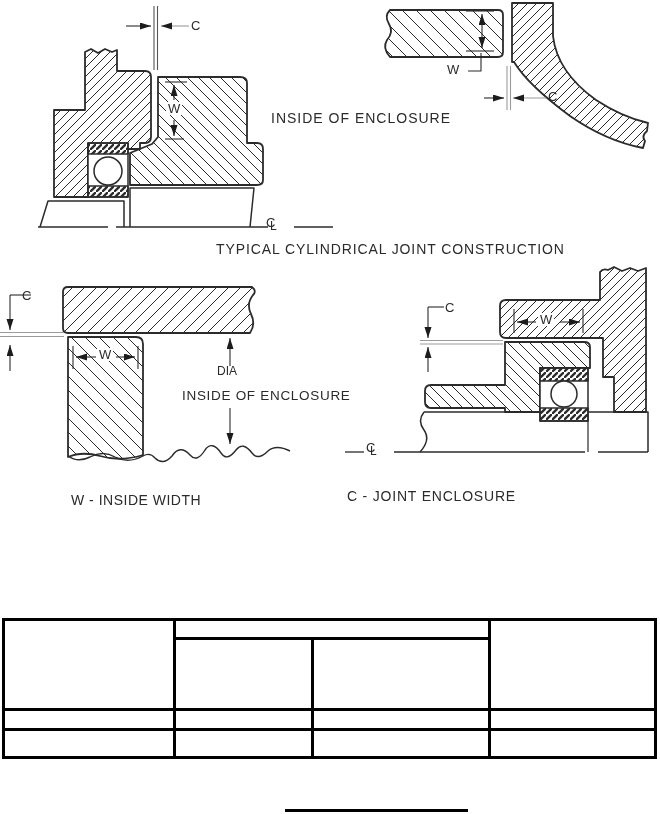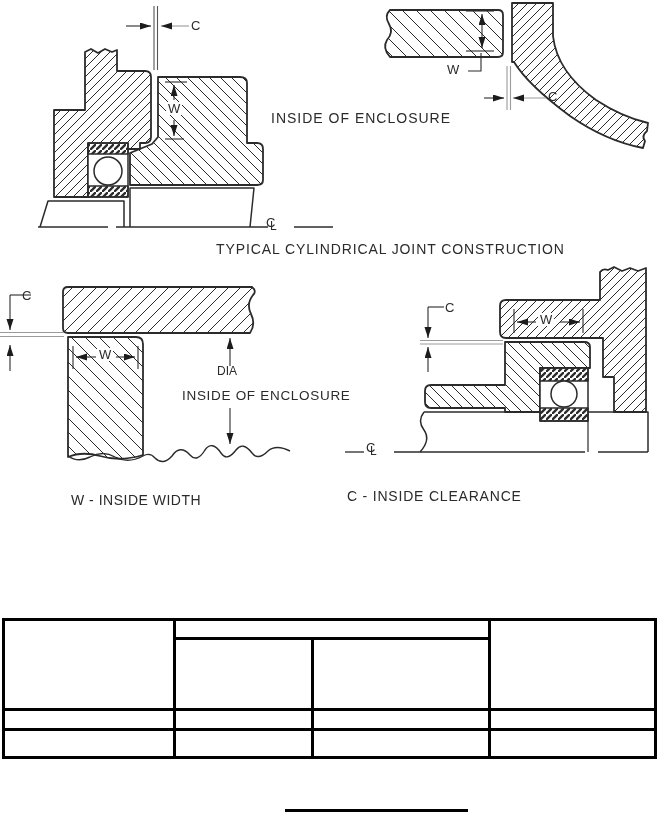--- a/index.html
+++ b/index.html
@@ -211,21 +211,21 @@
 
   <span class="lbl dim" style="left:445px;top:301px">C</span>
   <span class="lbl dim halo" style="left:538px;top:313px">W</span>
 
   <span class="cl-sym" style="left:366px;top:440px">
     <span class="cl-c">C</span>
     <span class="cl-l">L</span>
   </span>
 
   <span class="lbl cap" style="left:71px;top:493px;letter-spacing:0.5px">W - INSIDE WIDTH</span>
-  <span class="lbl cap" style="left:347px;top:489px;letter-spacing:0.8px">C - INSIDE CLEARANCE</span>
+  <span class="lbl cap" style="left:347px;top:489px;letter-spacing:0.8px">C - JOINT ENCLOSURE</span>
 
   <div class="dtable">
 
     <div class="tl" style="left:168px;top:0;width:3px;height:135px"></div>
     <div class="tl" style="left:306px;top:16px;width:3px;height:119px"></div>
     <div class="tl" style="left:483px;top:0;width:3px;height:135px"></div>
 
     <div class="tl" style="left:168px;top:16px;width:318px;height:3px"></div>
     <div class="tl" style="left:0;top:87px;width:649px;height:3px"></div>
     <div class="tl" style="left:0;top:107px;width:649px;height:3px"></div>

